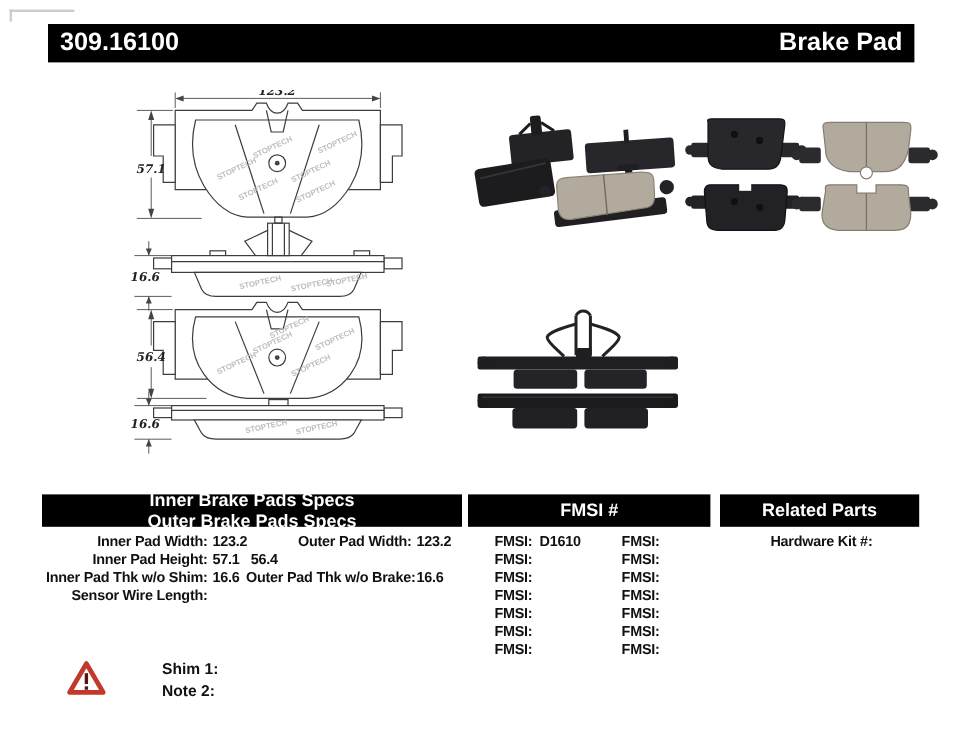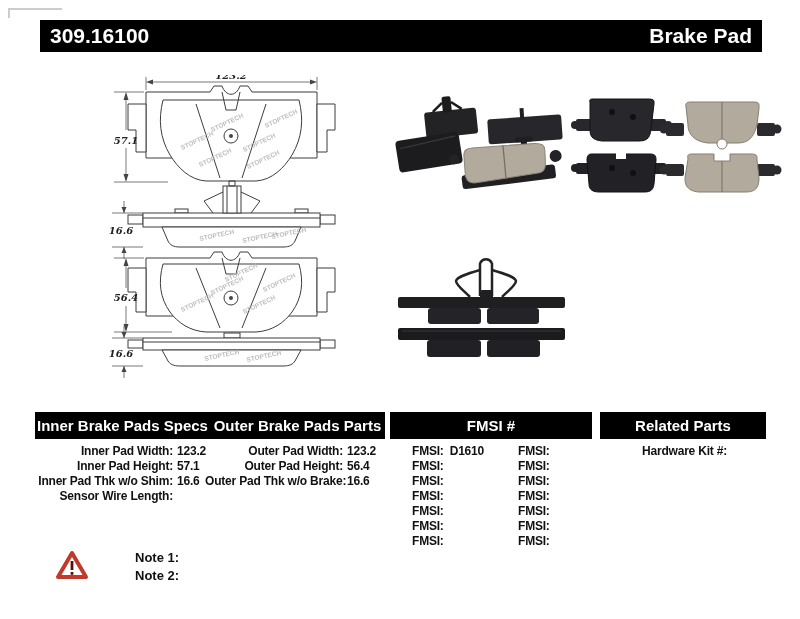--- a/index.html
+++ b/index.html
@@ -14,21 +14,21 @@
     display:flex;justify-content:space-between;align-items:center;
     padding:0 10px;box-sizing:border-box;font-size:21px;font-weight:bold;
   }
   
   #corner-mark{left:8px;top:8px;width:12px;height:8px;border-left:2px solid #ccc;border-top:2px solid #ccc;}
   
   .hdr{
     position:absolute;top:412px;height:27px;background:#000;color:#fff;
     font-weight:bold;font-size:15px;display:flex;align-items:center;justify-content:center;
   }
-  #hdr-pads{left:35px;width:350px;}
+  #hdr-pads{left:35px;width:350px;flex-direction:column;}
   #hdr-pads span{display:inline-block;width:50%;text-align:center;}
   #hdr-fmsi{left:390px;width:202px;}
   #hdr-related{left:600px;width:166px;}
   
   .spec-col{position:absolute;top:444px;font-size:12px;font-weight:bold;letter-spacing:-0.2px;}
   .spec-row{display:flex;height:15px;line-height:15px;white-space:nowrap;align-items:flex-end;}
   .spec-label{width:138px;text-align:right;}
   .spec-value{margin-left:4px;text-align:left;}
   #inner-specs{left:35px;}
   #outer-specs{left:205px;}
@@ -238,21 +238,21 @@
     <circle cx="403" cy="334" r="5" fill="#1b1b1e"></circle>
       <circle cx="560" cy="334" r="5" fill="#1b1b1e"></circle>
     <path d="M402,331 H561" stroke="#38383c" stroke-width="1"></path>
     <rect x="427" y="340" width="54" height="17" rx="3" fill="#212125"></rect>
     <rect x="487" y="340" width="53" height="17" rx="3" fill="#212125"></rect>
   </g>
 </svg>
 
 <div id="hdr-pads" class="hdr">
   <span>Inner Brake Pads Specs</span>
-  <span>Outer Brake Pads Parts</span>
+  <span>Outer Brake Pads Specs</span>
 </div>
 <div id="hdr-fmsi" class="hdr">
   <span>FMSI #</span>
 </div>
 <div id="hdr-related" class="hdr">
   <span>Related Parts</span>
 </div>
 
 <div id="inner-specs" class="spec-col">
   <div class="spec-row">
@@ -272,21 +272,20 @@
       <span class="spec-value"></span>
     </div>
 </div>
 
 <div id="outer-specs" class="spec-col">
   <div class="spec-row">
       <span class="spec-label">Outer Pad Width:</span>
       <span class="spec-value">123.2</span>
     </div>
   <div class="spec-row">
-      <span class="spec-label">Outer Pad Height:</span>
       <span class="spec-value">56.4</span>
     </div>
   <div class="spec-row">
       <span class="spec-label">Outer Pad Thk w/o Brake:</span>
       <span class="spec-value">16.6</span>
     </div>
 </div>
 
 <div id="fmsi-col1" class="fmsi-col">
   <div class="fmsi-row">
@@ -357,15 +356,15 @@
     </div>
 </div>
 
 <svg style="left:55px;top:549px;" width="34" height="32" viewBox="0 0 34 32">
   <path d="M17,4 L31,28 L3,28 Z" fill="#fff" stroke="#c0392b" stroke-width="4" stroke-linejoin="round"></path>
   <rect x="15.6" y="12" width="2.8" height="9" fill="#5a120d"></rect>
   <rect x="15.6" y="23" width="2.8" height="2.8" fill="#5a120d"></rect>
 </svg>
 
 <div id="notes" class="abs">
-  <div>Note 1:</div>
+  <div>Shim 1:</div>
   <div>Note 2:</div>
 </div>
 
 </body></html>

